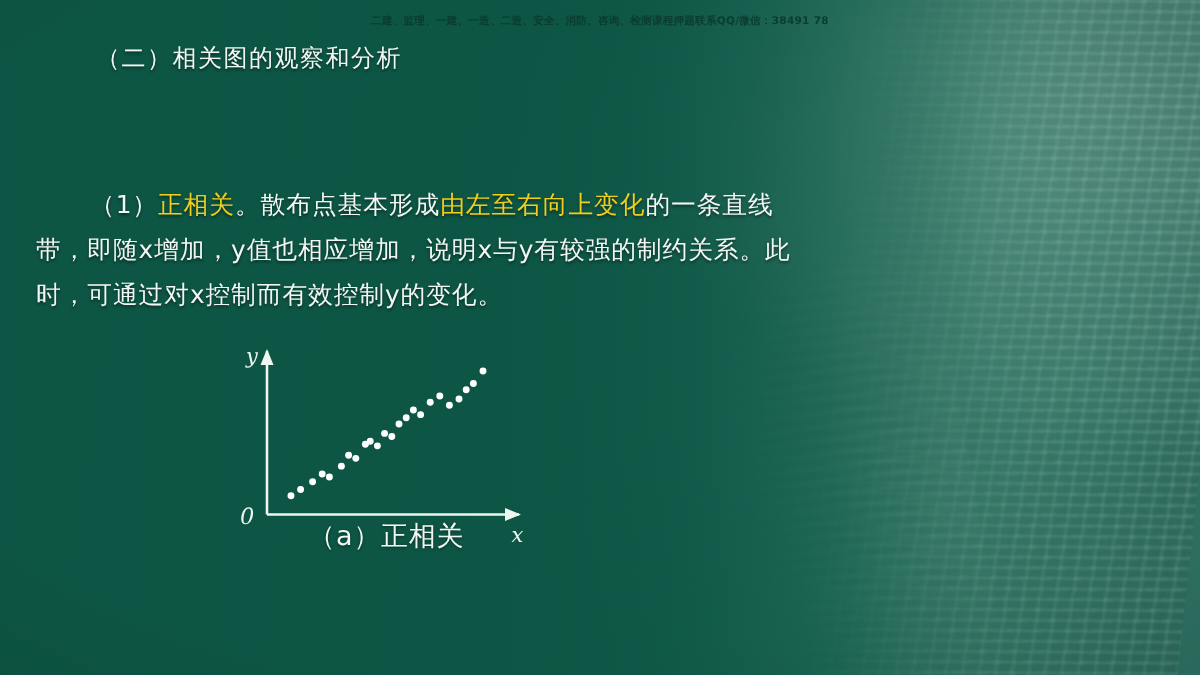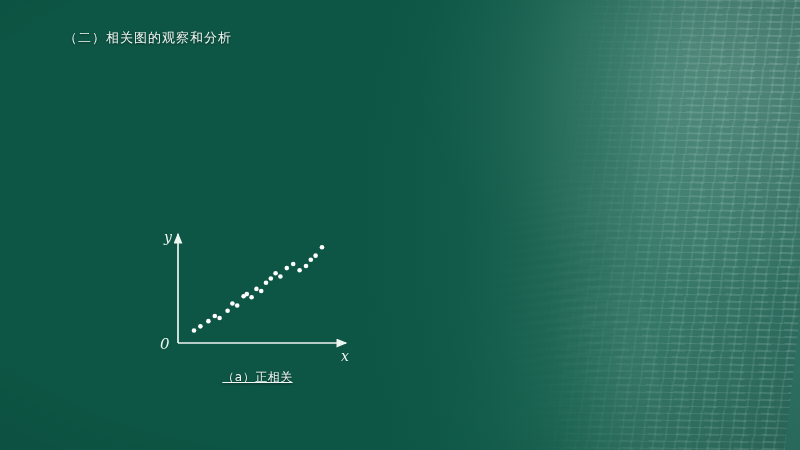--- a/index.html
+++ b/index.html
@@ -57,62 +57,63 @@
     color:#0a3a2f;opacity:.92;
     white-space:nowrap;
   }
   .wm-top{top:9px;}
   .wm-bottom{bottom:10px;}
 
   
   .content{position:absolute;left:0;top:0;width:560px;height:450px;}
   .heading{
     position:absolute;left:64px;top:29px;
-    font-size:13px;color:#f2f7f4;letter-spacing:1px;
+    font-size:16px;color:#f2f7f4;letter-spacing:1px;
     text-shadow:0 1px 2px rgba(0,0,0,.45);
   }
   .para{
     position:absolute;left:24px;width:520px;
     font-size:16.5px;line-height:30px;color:#f2f7f4;
     letter-spacing:.6px;
     text-shadow:0 1px 2px rgba(0,0,0,.45);
   }
   .p1{top:62px;}
   .p2{top:122px;}
   .indent{display:inline-block;width:36px;}
   .hl{color:#efce1d;}
 
   
   .figure{position:absolute;left:150px;top:225px;width:215px;height:165px;}
   .fig-svg{position:absolute;left:0;top:0;}
   .caption{
-    position:absolute;left:0;top:144px;width:215px;text-align:center;
-    font-size:12px;color:#f2f7f4;letter-spacing:.5px;
+    position:absolute;left:0;top:120px;width:215px;text-align:center;
+    font-size:18px;color:#f2f7f4;letter-spacing:.5px;
     text-shadow:0 1px 2px rgba(0,0,0,.45);
-    text-decoration:underline;
   }
 </style>
 </head>
 <body>
 
 <div class="slide">
 
   <div class="bg-photo">
     <div class="bg-tower2"></div>
     <div class="bg-tower"></div>
   </div>
   <div class="bg-veil"></div>
   <div class="bg-vig"></div>
 
+  <div class="wm wm-top">二建、监理、一建、一造、二造、安全、消防、咨询、检测课程押题联系QQ/微信：38491 78</div>
 
   <div class="content">
 
     <div class="heading">（二）相关图的观察和分析</div>
 
 
+    <div class="para p2"><span class="indent"></span><span>（1）</span><span class="hl">正相关</span><span>。散布点基本形成</span><span class="hl">由左至右向上变化</span><span>的一条直线带，即随x增加，y值也相应增加，说明x与y有较强的制约关系。此时，可通过对x控制而有效控制y的变化。</span></div>
 
     <div class="figure">
       <svg class="fig-svg" width="215" height="140" viewBox="0 0 215 140">
         <defs>
           <marker id="arrowhead" markerWidth="7" markerHeight="7" refX="5.6" refY="2.6" orient="auto">
             <polygon points="0,0 6.4,2.6 0,5.2" fill="#eef6f2"></polygon>
           </marker>
         </defs>
 
         <line x1="28" y1="118" x2="28" y2="9" stroke="#eef6f2" stroke-width="1.7" marker-end="url(#arrowhead)"></line>

